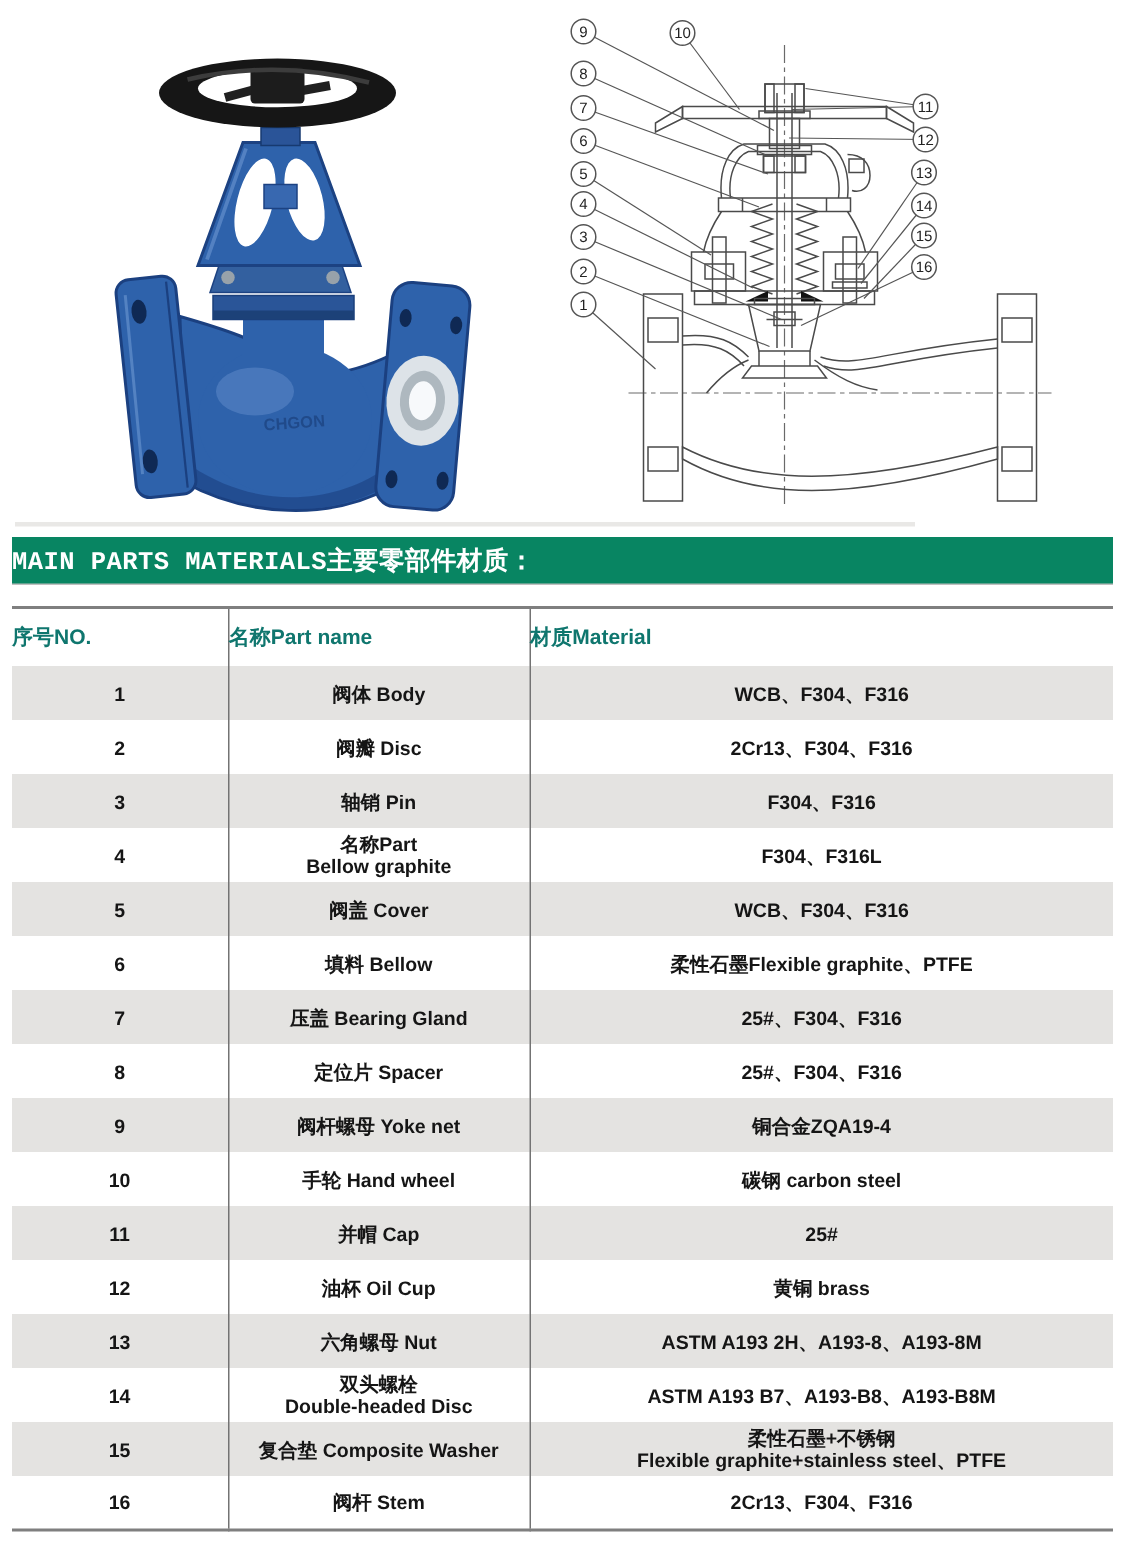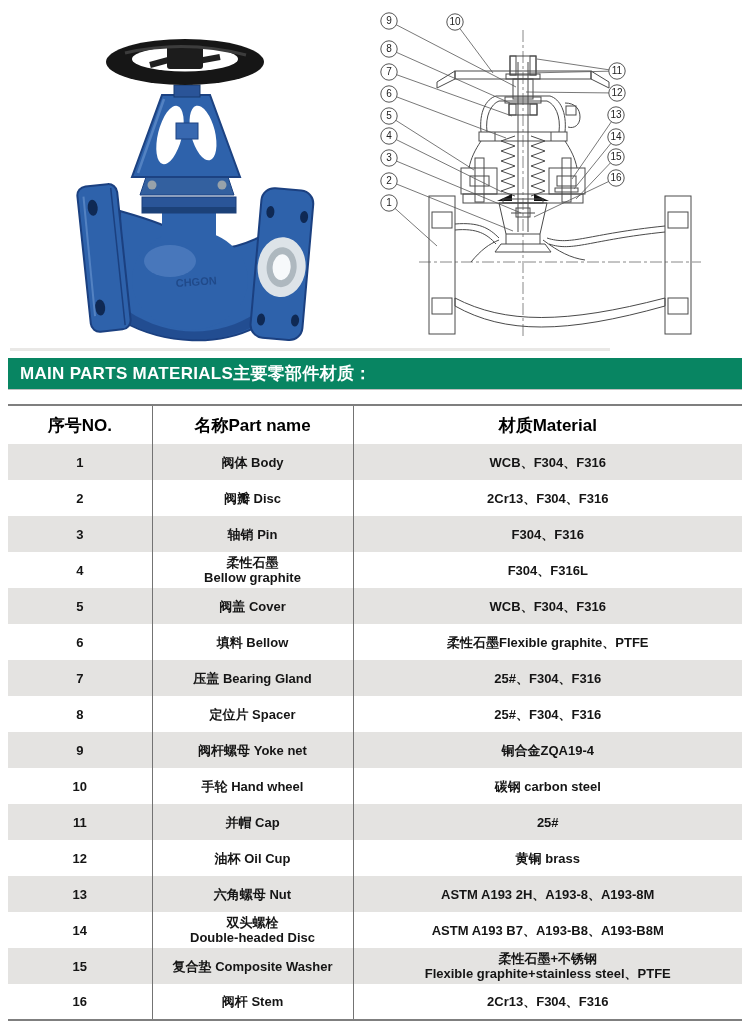--- a/index.html
+++ b/index.html
@@ -6,34 +6,35 @@
   body{
     width:750px;height:1028px;position:relative;background:#ffffff;
     font-family:"Liberation Sans","DejaVu Sans",sans-serif;
     -webkit-font-smoothing:antialiased;overflow:hidden;
   }
   .photo-wrap{position:absolute;left:70px;top:15px;width:290px;height:330px;}
   .diagram-wrap{position:absolute;left:375px;top:0;width:370px;height:350px;}
   .sep-line{position:absolute;left:10px;top:348px;width:600px;height:3px;background:#e9e8e6;}
   .title-bar{
     position:absolute;left:8px;top:358px;width:734px;height:31px;
-    display:flex;align-items:center;box-sizing:border-box;padding-left:12px;
+    display:flex;align-items:center;box-sizing:border-box;
     box-shadow:0 1px 0 rgba(0,0,0,.25);
+    font-family:Liberation Mono, monospace;
   }
   .title-bar span{color:#ffffff;font-size:17px;font-weight:700;letter-spacing:.3px;}
   table.parts{
     position:absolute;left:8px;top:404px;width:734px;
     border-collapse:collapse;table-layout:fixed;
     border-top:2px solid #7f7f7f;border-bottom:2px solid #7f7f7f;
   }
   table.parts col.c1{width:144px;}
   table.parts col.c2{width:201px;}
   table.parts col.c3{width:389px;}
   table.parts th{
-    height:38px;font-size:17px;font-weight:700;color:#000000;text-align:center;
+    height:38px;font-size:14px;font-weight:700;color:#0f766e;text-align:left;
     background:#ffffff;padding:0;
   }
   table.parts td{
     height:36px;font-size:13px;font-weight:700;color:#151515;text-align:center;
     padding:1px 4px;line-height:15px;box-sizing:border-box;
   }
   table.parts th + th, table.parts td + td{border-left:1px solid #737373;}
   table.parts tr.shade td{background:#e4e3e1;}
   svg text.co{font-family:"Liberation Sans","DejaVu Sans",sans-serif;font-size:10px;fill:#222;}
   svg .ln{fill:none;stroke:#4a4a4a;stroke-width:1;}
@@ -284,21 +285,21 @@
         </td>
         <td>
           <div>F304、F316</div>
         </td>
       </tr>
       <tr>
         <td>
           <div>4</div>
         </td>
         <td>
-          <div>柔性石墨</div>
+          <div>名称Part</div>
           <div>Bellow graphite</div>
         </td>
         <td>
           <div>F304、F316L</div>
         </td>
       </tr>
       <tr class="shade">
         <td>
           <div>5</div>
         </td>

